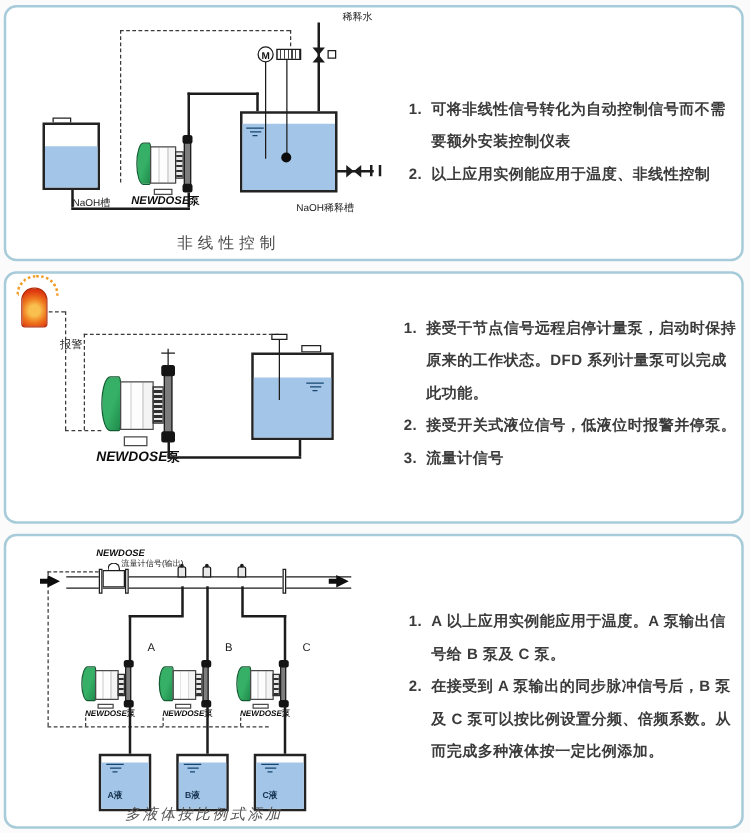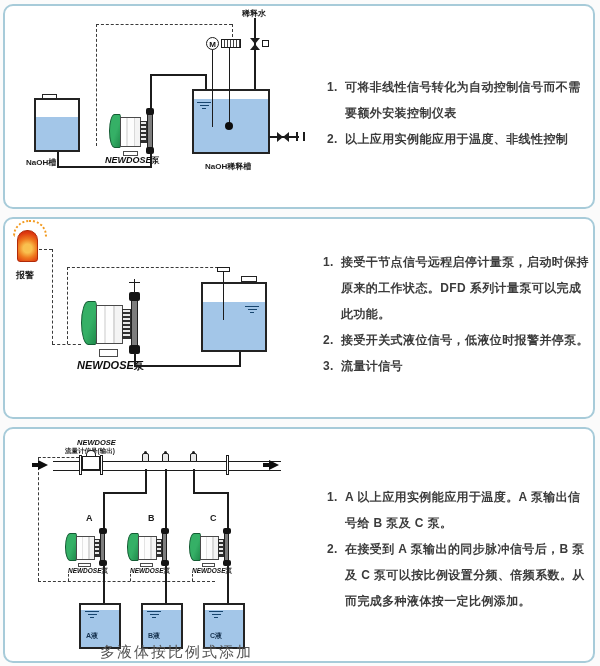--- a/index.html
+++ b/index.html
@@ -24,21 +24,21 @@
   
   .pump{position:absolute;}
   .pump .p-cap{position:absolute;left:0;top:10%;width:24%;height:80%;background:linear-gradient(110deg,#35b066 0 55%,#1f8a4b);border:1px solid #135c33;border-radius:45% 12% 12% 45% / 50% 14% 14% 50%;box-sizing:border-box;}
   .pump .p-body{position:absolute;left:22%;top:17%;width:40%;height:70%;background:linear-gradient(90deg,#fff 0 28%,#e4e4e4 28% 36%,#fdfdfd 36% 66%,#d9d9d9 66% 74%,#f4f4f4 74%);border:1px solid #4a4a4a;box-sizing:border-box;}
   .pump .p-neck{position:absolute;left:60%;top:25%;width:13%;height:54%;background:repeating-linear-gradient(0deg,#2f2f2f 0 2px,#e8e8e8 2px 4px);border:1px solid #2f2f2f;box-sizing:border-box;}
   .pump .p-head{position:absolute;left:73%;top:7%;width:11%;height:86%;background:#7d7d7d;border:1px solid #1e1e1e;box-sizing:border-box;}
   .pump .p-nut{position:absolute;left:70.5%;width:17%;height:16%;background:#141414;border-radius:2px;}
   .pump .p-nut.t{top:-5%;} .pump .p-nut.b{bottom:-5%;}
   .pump .p-foot{position:absolute;left:27%;bottom:-10%;width:28%;height:13%;background:#fff;border:1px solid #4a4a4a;box-sizing:border-box;}
   
-  .lbl{font-weight:bold;font-size:8px;color:#1c1c1c;white-space:nowrap;}
+  .lbl{font-weight:normal;font-size:8px;color:#1c1c1c;white-space:nowrap;margin-left:32px;}
   .brand{font-style:italic;font-weight:bold;color:#0d0d0d;white-space:nowrap;}
   .cap{font-family:"Liberation Serif",serif;color:#4a4a4a;white-space:nowrap;}
   
   .notes{font-weight:bold;font-size:12px;line-height:26px;color:#3b3b3b;letter-spacing:0.4px;}
   .note{display:flex;}
   .note .nn{flex:0 0 18px;}
   .note .nt{flex:1;}
   
   .bowtie{width:12px;height:10px;}
   .bowtie:before{content:"";position:absolute;left:0;top:0;border-top:5px solid transparent;border-bottom:5px solid transparent;border-left:6px solid #1c1c1c;}
@@ -120,20 +120,21 @@
 
     <div class="n lbl" style="left:237px;top:2px;">稀释水</div>
     <div class="n vl" style="left:249px;top:12px;height:71px;"></div>
     <div class="n bowtiev" style="left:245px;top:32px;"></div>
     <div class="n" style="left:257px;top:34px;width:7px;height:7px;border:1px solid #1c1c1c;box-sizing:border-box;"></div>
 
     <div class="n hl" style="left:264px;top:130px;width:30px;"></div>
     <div class="n bowtie" style="left:272px;top:126px;"></div>
     <div class="n fit" style="left:291px;top:126px;"></div>
 
+    <div class="n cap" style="left:118px;top:180px;width:120px;text-align:center;font-size:12.5px;letter-spacing:4px;">非线性控制</div>
 
     <div class="n notes" style="left:322px;top:68px;width:262px;">
       <div class="note">
           <span class="nn">1.</span>
           <span class="nt">可将非线性信号转化为自动控制信号而不需要额外安装控制仪表</span>
         </div>
       <div class="note">
           <span class="nn">2.</span>
           <span class="nt">以上应用实例能应用于温度、非线性控制</span>
         </div>
@@ -295,21 +296,21 @@
     <div class="n tank" style="left:198px;top:174px;width:42px;height:46px;">
       <div class="liq" style="height:37px;"></div>
       <div style="position:absolute;left:5px;bottom:6px;font-weight:bold;font-size:7px;color:#16324f;">C液</div>
     </div>
     <div class="n wsurf" style="left:204px;top:182px;">
         <i></i>
         <i></i>
         <i></i>
       </div>
 
-    <div class="n cap" style="left:95px;top:214px;width:125px;text-align:right;font-size:15px;letter-spacing:2px;color:#555;">多液体按比例式添加</div>
+    <div class="n cap" style="left:95px;top:214px;width:125px;text-align:right;font-size:12px;letter-spacing:2px;color:#555;font-style:italic;">多液体按比例式添加</div>
 
     <div class="n notes" style="left:322px;top:55px;width:262px;">
       <div class="note">
           <span class="nn">1.</span>
           <span class="nt">A 以上应用实例能应用于温度。A 泵输出信号给 B 泵及 C 泵。</span>
         </div>
       <div class="note">
           <span class="nn">2.</span>
           <span class="nt">在接受到 A 泵输出的同步脉冲信号后，B 泵及 C 泵可以按比例设置分频、倍频系数。从而完成多种液体按一定比例添加。</span>
         </div>

